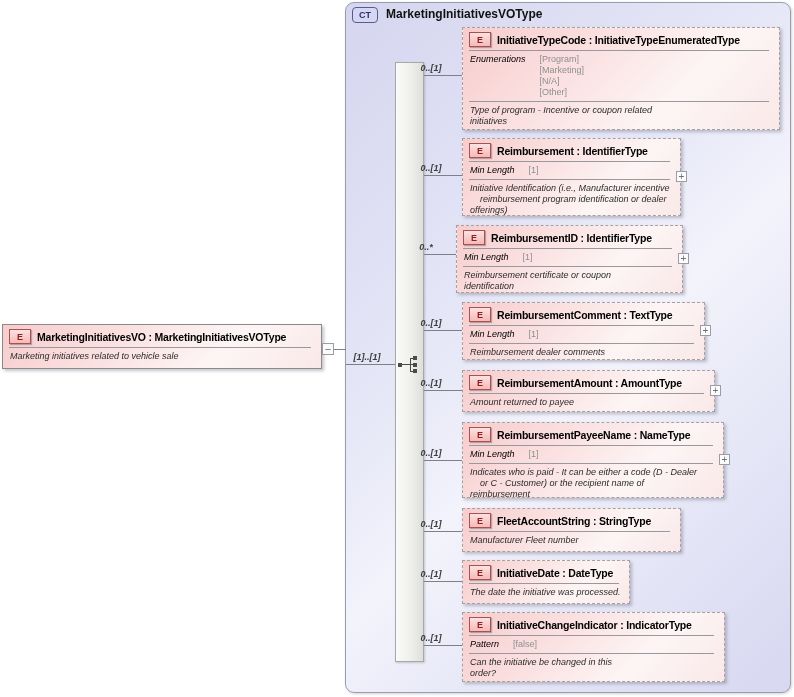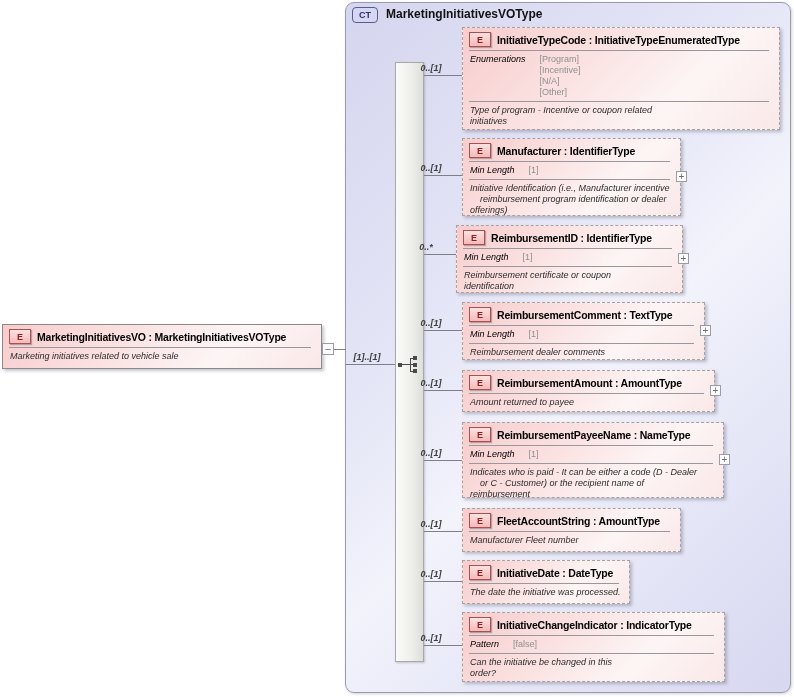--- a/index.html
+++ b/index.html
@@ -171,34 +171,34 @@
   <div class="ebox b1">
     <div class="ehead">
       <span class="e-badge">E</span>
       <span>InitiativeTypeCode : InitiativeTypeEnumeratedType</span>
     </div>
     <hr class="sep">
     <div class="facet-row">
       <span class="facet-name">Enumerations</span>
       <span class="facet-vals">
         <div>[Program]</div>
-        <div>[Incentive]</div>
+        <div>[Marketing]</div>
         <div>[N/A]</div>
         <div>[Other]</div>
       </span>
     </div>
     <hr class="sep">
     <div class="annot">Type of program - Incentive or coupon related
 initiatives</div>
   </div>
 
   <div class="ebox b2">
     <div class="ehead">
       <span class="e-badge">E</span>
-      <span>Manufacturer : IdentifierType</span>
+      <span>Reimbursement : IdentifierType</span>
     </div>
     <hr class="sep">
     <div class="facet-row">
       <span class="facet-name">Min Length</span>
       <span class="facet-vals">[1]</span>
     </div>
     <hr class="sep">
     <div class="annot">Initiative Identification (i.e., Manufacturer incentive
     reimbursement program identification or dealer
 offerings)</div>
@@ -259,21 +259,21 @@
     <hr class="sep">
     <div class="annot">Indicates who is paid - It can be either a code (D - Dealer
     or C - Customer) or the recipient name of
 reimbursement</div>
     <span class="plus">+</span>
   </div>
 
   <div class="ebox b7">
     <div class="ehead">
       <span class="e-badge">E</span>
-      <span>FleetAccountString : AmountType</span>
+      <span>FleetAccountString : StringType</span>
     </div>
     <hr class="sep">
     <div class="annot">Manufacturer Fleet number</div>
   </div>
 
   <div class="ebox b8">
     <div class="ehead">
       <span class="e-badge">E</span>
       <span>InitiativeDate : DateType</span>
     </div>

